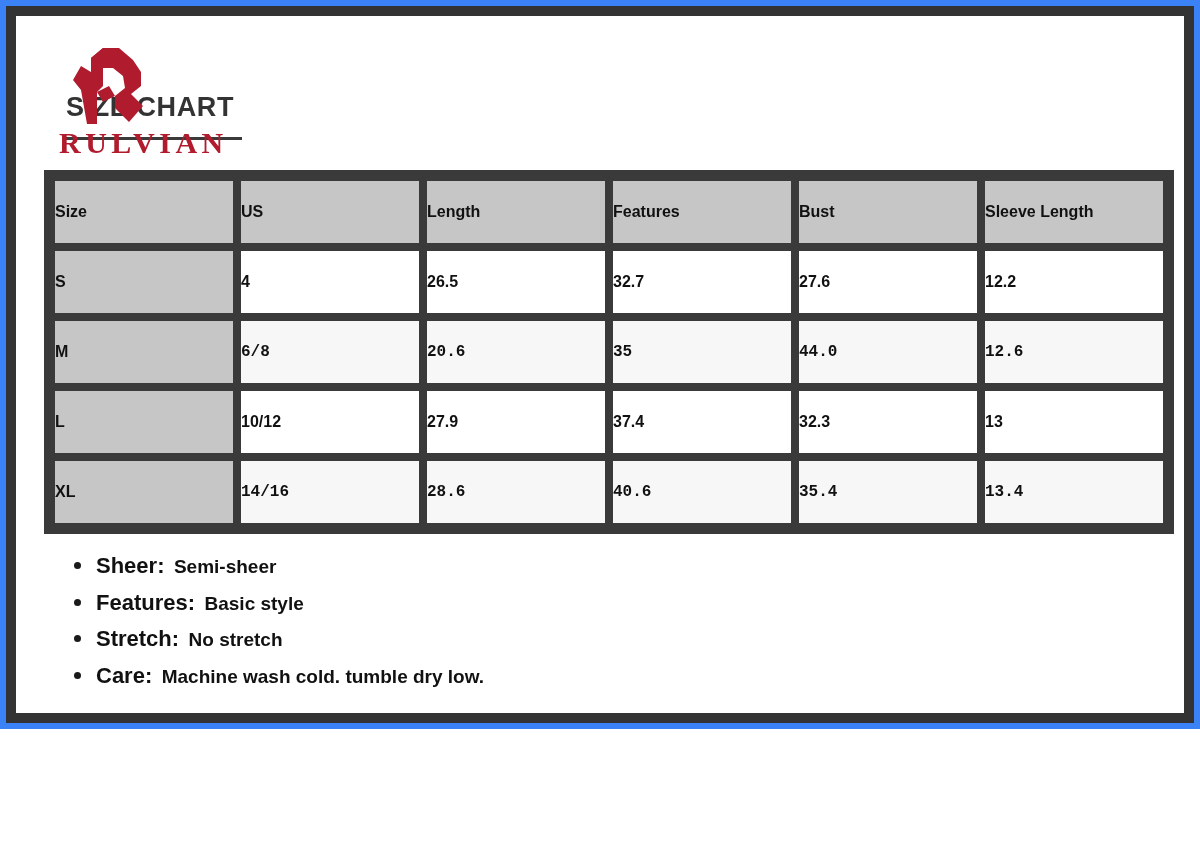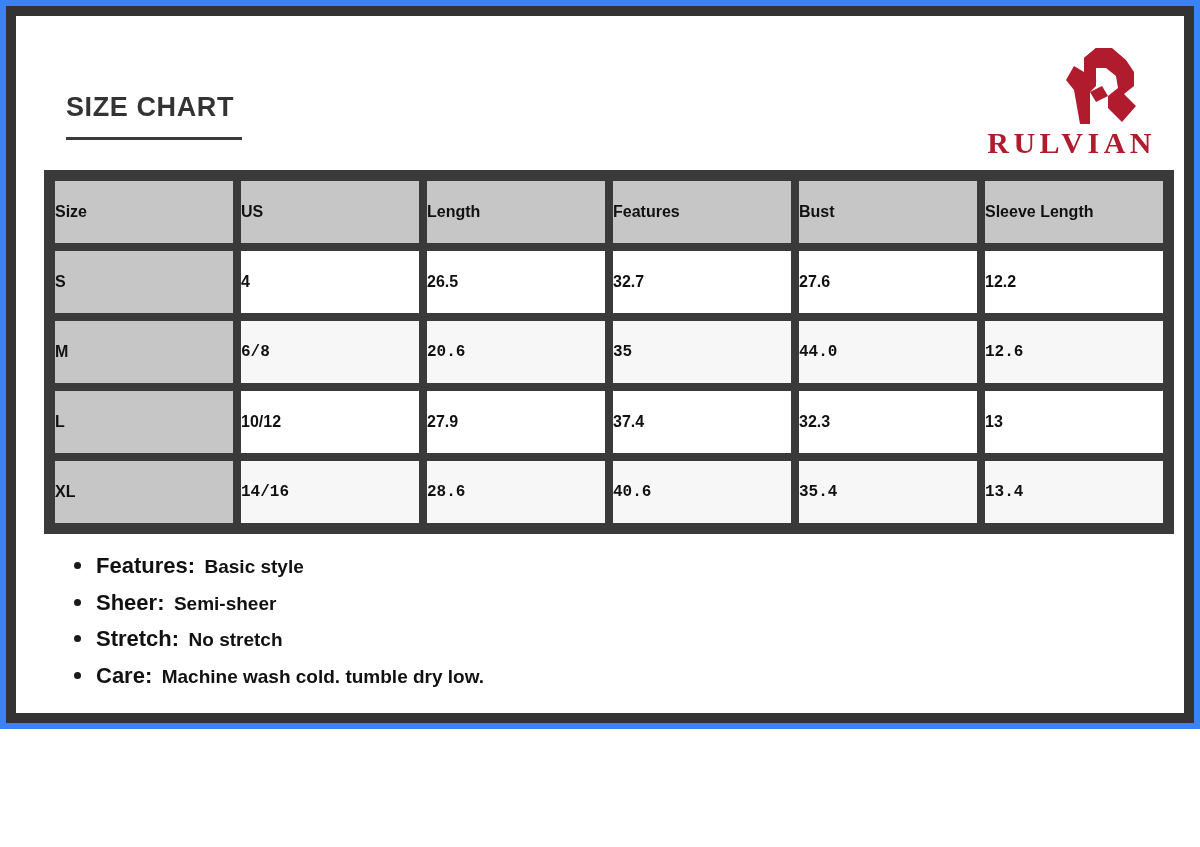--- a/index.html
+++ b/index.html
@@ -53,26 +53,26 @@
   .title-rule {
     margin-top: 16px;
     width: 176px;
     height: 3px;
     background: #3a3a3a;
   }
 
   
   .logo {
     position: absolute;
-    left: 0;
+    left: 15px;
     right: 0;
     top: 8px;
     display: flex;
     flex-direction: column;
-    align-items: flex-end;
+    align-items: flex-start;
   }
   .logo-mark {
     width: 104px;
     height: 80px;
     display: block;
   }
   .logo-word {
     margin-top: 2px;
     font-family: "Liberation Serif", serif;
     font-size: 30px;
@@ -210,26 +210,26 @@
             <td class="data-cell">28.6</td>
             <td class="data-cell">40.6</td>
             <td class="data-cell">35.4</td>
             <td class="data-cell">13.4</td>
           </tr>
         </tbody>
       </table>
 
       <ul class="specs">
         <li>
+          <span class="spec-label">Sheer:</span>
+          <span class="spec-value">Semi-sheer</span>
+        </li>
+        <li>
           <span class="spec-label">Features:</span>
           <span class="spec-value">Basic style</span>
-        </li>
-        <li>
-          <span class="spec-label">Sheer:</span>
-          <span class="spec-value">Semi-sheer</span>
         </li>
         <li>
           <span class="spec-label">Stretch:</span>
           <span class="spec-value">No stretch</span>
         </li>
         <li>
           <span class="spec-label">Care:</span>
           <span class="spec-value">Machine wash cold. tumble dry low.</span>
         </li>
       </ul>

